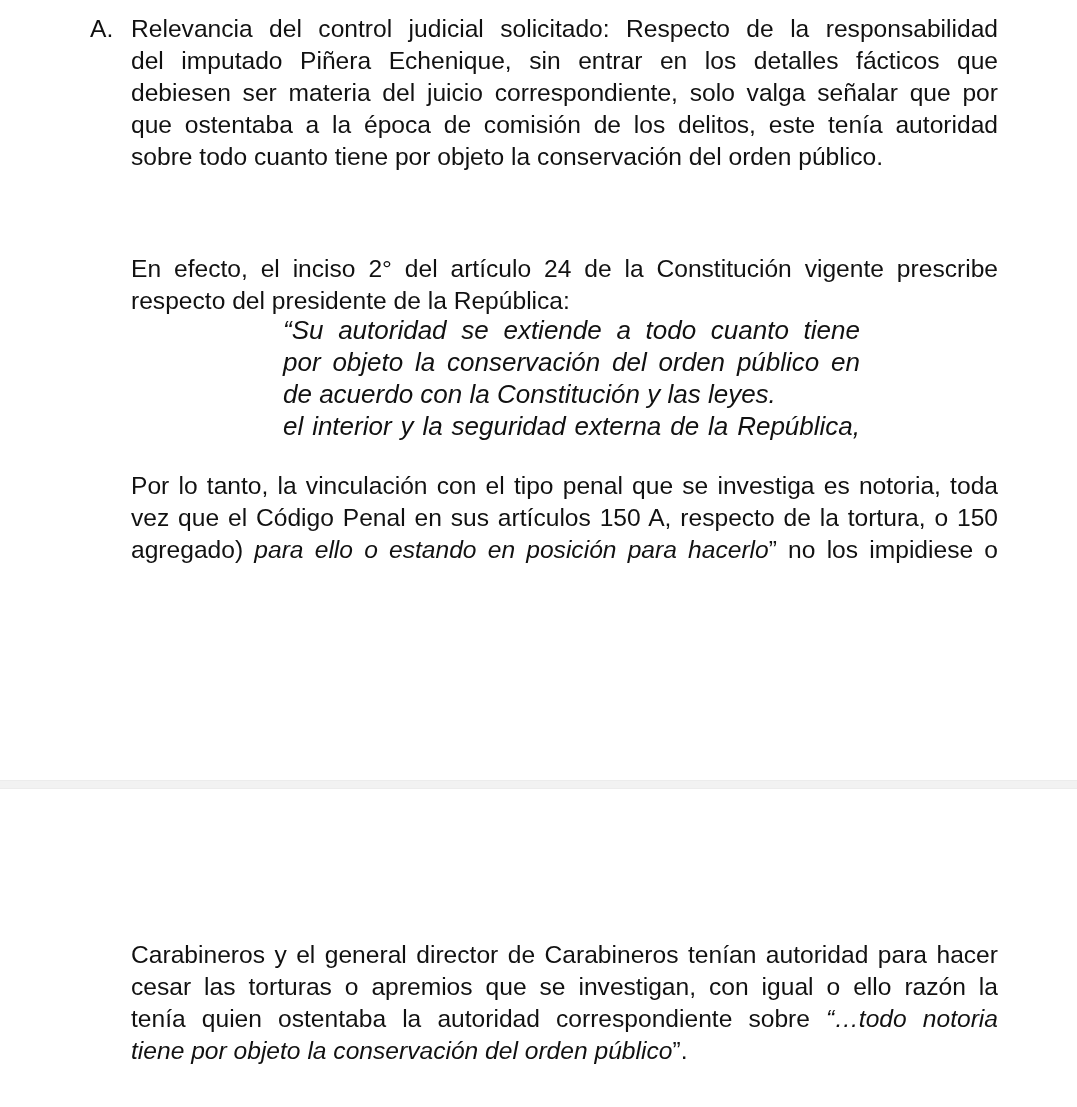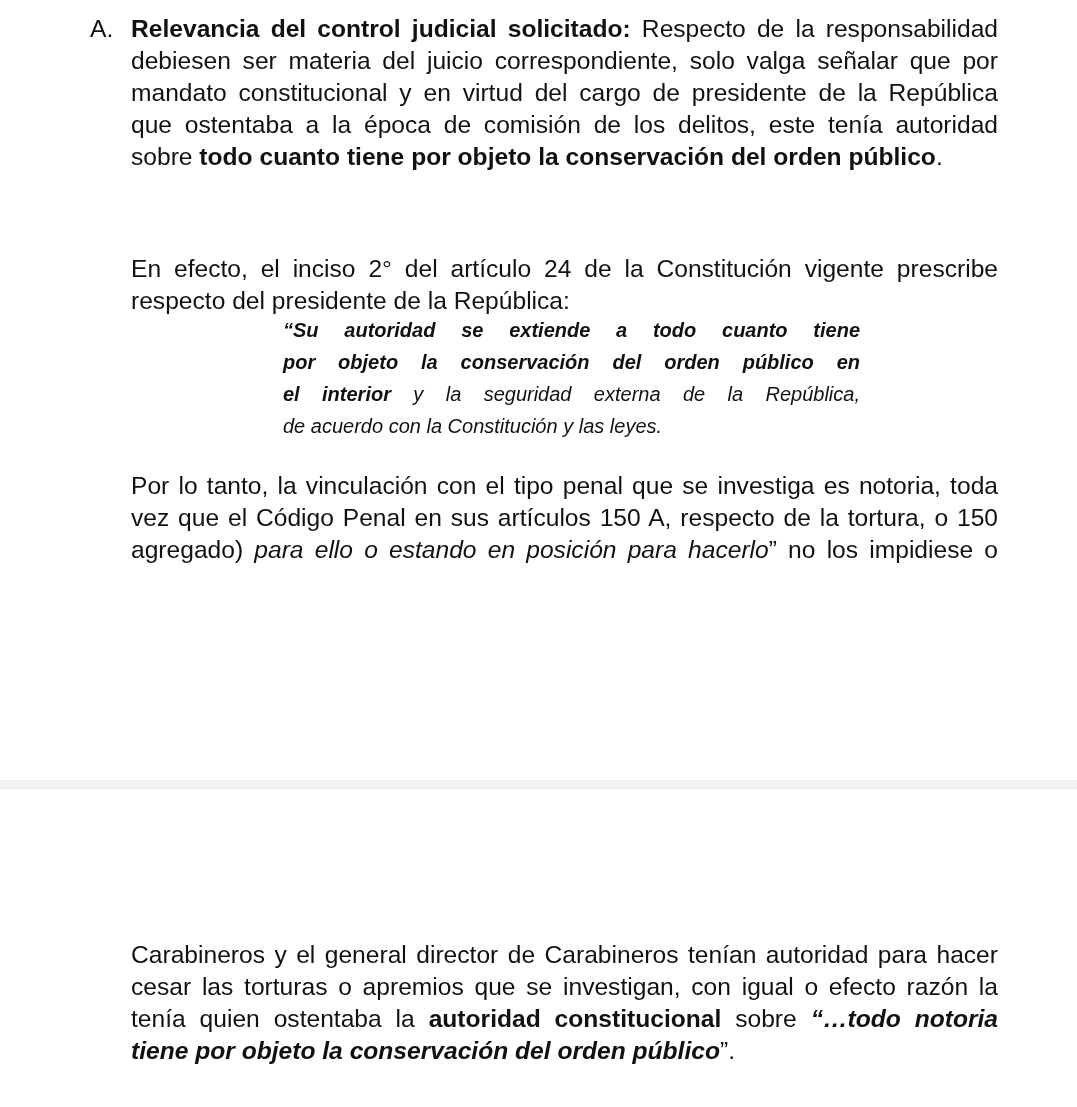--- a/index.html
+++ b/index.html
@@ -14,62 +14,62 @@
     .para {
       position: absolute; left: 131px; width: 867px;
       font-size: 24.6px; line-height: 32px; text-align: justify;
       margin: 0;
     }
     .para .ln { display: block; text-align: justify; text-align-last: justify; white-space: nowrap; }
     .para .ln.last { text-align-last: left; }
     .marker { position: absolute; left: 90px; top: 13px; font-size: 24.6px; line-height: 32px; }
     .quote {
       position: absolute; left: 283px; width: 577px;
-      font-size: 20px; line-height: 32px; font-style: italic;
+      font-size: 26px; line-height: 32px; font-style: italic;
     }
     .quote .ln { display: block; white-space: nowrap; text-align: justify; text-align-last: justify; }
     .quote .ln.last { text-align-last: left; }
-    b, .b { font-weight: bold; }
+    b, .b { font-weight: normal; }
     i, .i { font-style: italic; }
   </style>
 </head>
 <body>
 
 <div class="page" id="page-top">
   <span class="marker">A.</span>
 
   <div class="para" style="top:13px;">
     <span class="ln"><b>Relevancia del control judicial solicitado:</b><span> Respecto de la responsabilidad</span></span>
+    <span class="ln">del imputado Piñera Echenique, sin entrar en los detalles fácticos que</span>
     <span class="ln">debiesen ser materia del juicio correspondiente, solo valga señalar que por</span>
-    <span class="ln">mandato constitucional y en virtud del cargo de presidente de la República</span>
     <span class="ln">que ostentaba a la época de comisión de los delitos, este tenía autoridad</span>
     <span class="ln last"><span>sobre </span><b>todo cuanto tiene por objeto la conservación del orden público</b><span>.</span></span>
   </div>
 
   <div class="para" style="top:253px;">
     <span class="ln">En efecto, el inciso 2° del artículo 24 de la Constitución vigente prescribe</span>
     <span class="ln last">respecto del presidente de la República:</span>
   </div>
 
   <div class="quote" style="top:314px;">
     <span class="ln b">“Su autoridad se extiende a todo cuanto tiene</span>
     <span class="ln b">por objeto la conservación del orden público en</span>
+    <span class="ln last">de acuerdo con la Constitución y las leyes.</span>
     <span class="ln"><b>el interior</b><span> y la seguridad externa de la República,</span></span>
-    <span class="ln last">de acuerdo con la Constitución y las leyes.</span>
   </div>
 
   <div class="para" style="top:457px;margin-top:13px;">
     <span class="ln">Por lo tanto, la vinculación con el tipo penal que se investiga es notoria, toda</span>
     <span class="ln">vez que el Código Penal en sus artículos 150 A, respecto de la tortura, o 150</span>
     <span class="ln"><span>agregado) </span><i>para ello o estando en posición para hacerlo</i><span>” no los impidiese o</span></span>
   </div>
 </div>
 
 <div id="page-sep"></div>
 
 <div class="page" id="page-bottom">
   <div class="para" style="top:150px;">
     <span class="ln">Carabineros y el general director de Carabineros tenían autoridad para hacer</span>
-    <span class="ln">cesar las torturas o apremios que se investigan, con igual o efecto razón la</span>
-    <span class="ln"><span>tenía quien ostentaba la </span><b>autoridad constitucional</b><span> sobre </span><b><i>“…todo notoria</i></b></span>
+    <span class="ln">cesar las torturas o apremios que se investigan, con igual o ello razón la</span>
+    <span class="ln"><span>tenía quien ostentaba la </span><b>autoridad correspondiente</b><span> sobre </span><b><i>“…todo notoria</i></b></span>
     <span class="ln last"><b><i>tiene por objeto la conservación del orden público</i></b><span>”.</span></span>
   </div>
 </div>
 
 </body></html>

